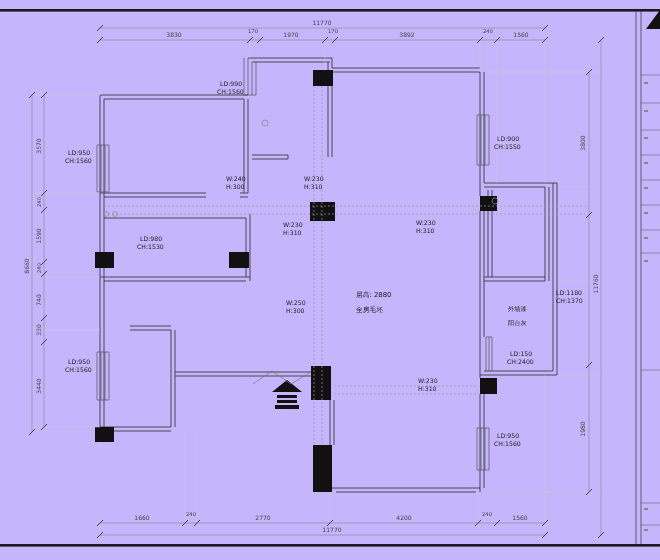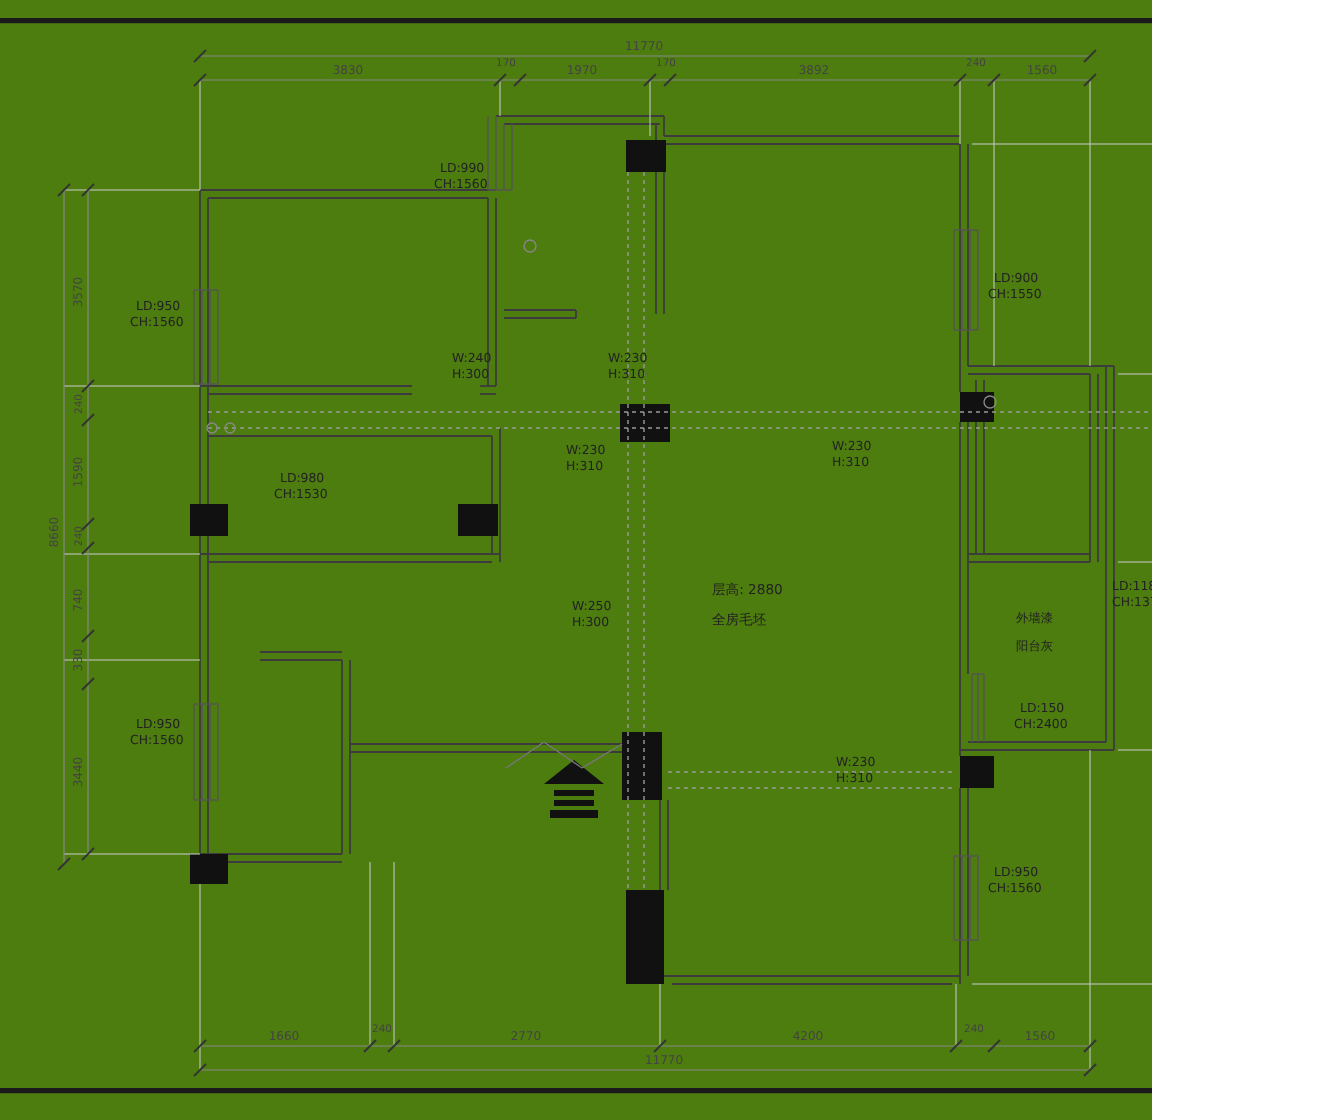--- a/index.html
+++ b/index.html
@@ -1,16 +1,16 @@
 <!DOCTYPE html>
 <html><head>
 <meta charset="utf-8">
 <style>
   html,body{margin:0;padding:0;background:#fff;}
-  #stage{position:relative;width:576px;height:560px;background:#4d7c0f;overflow:hidden;
+  #stage{position:relative;width:660px;height:560px;background:#c4b5fd;overflow:hidden;
          font-family:"DejaVu Sans",sans-serif;}
   svg text{font-family:"DejaVu Sans",sans-serif;}
   .dim{font-size:6px;fill:#444;}
   .dim-s{font-size:5.2px;fill:#444;}
   .lbl{font-size:6.2px;fill:#222;}
   .note{font-size:6.8px;fill:#222;}
 </style>
 </head>
 <body>
 

